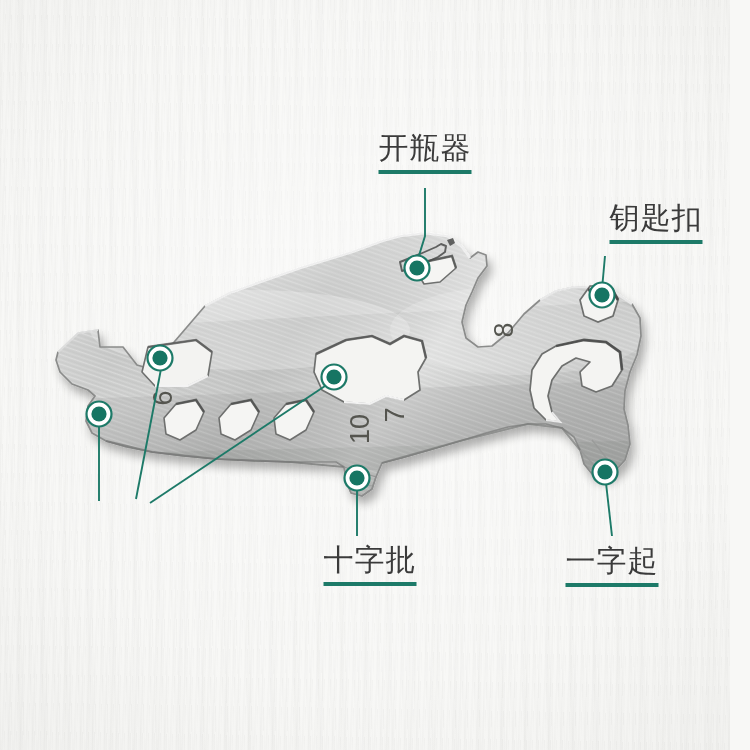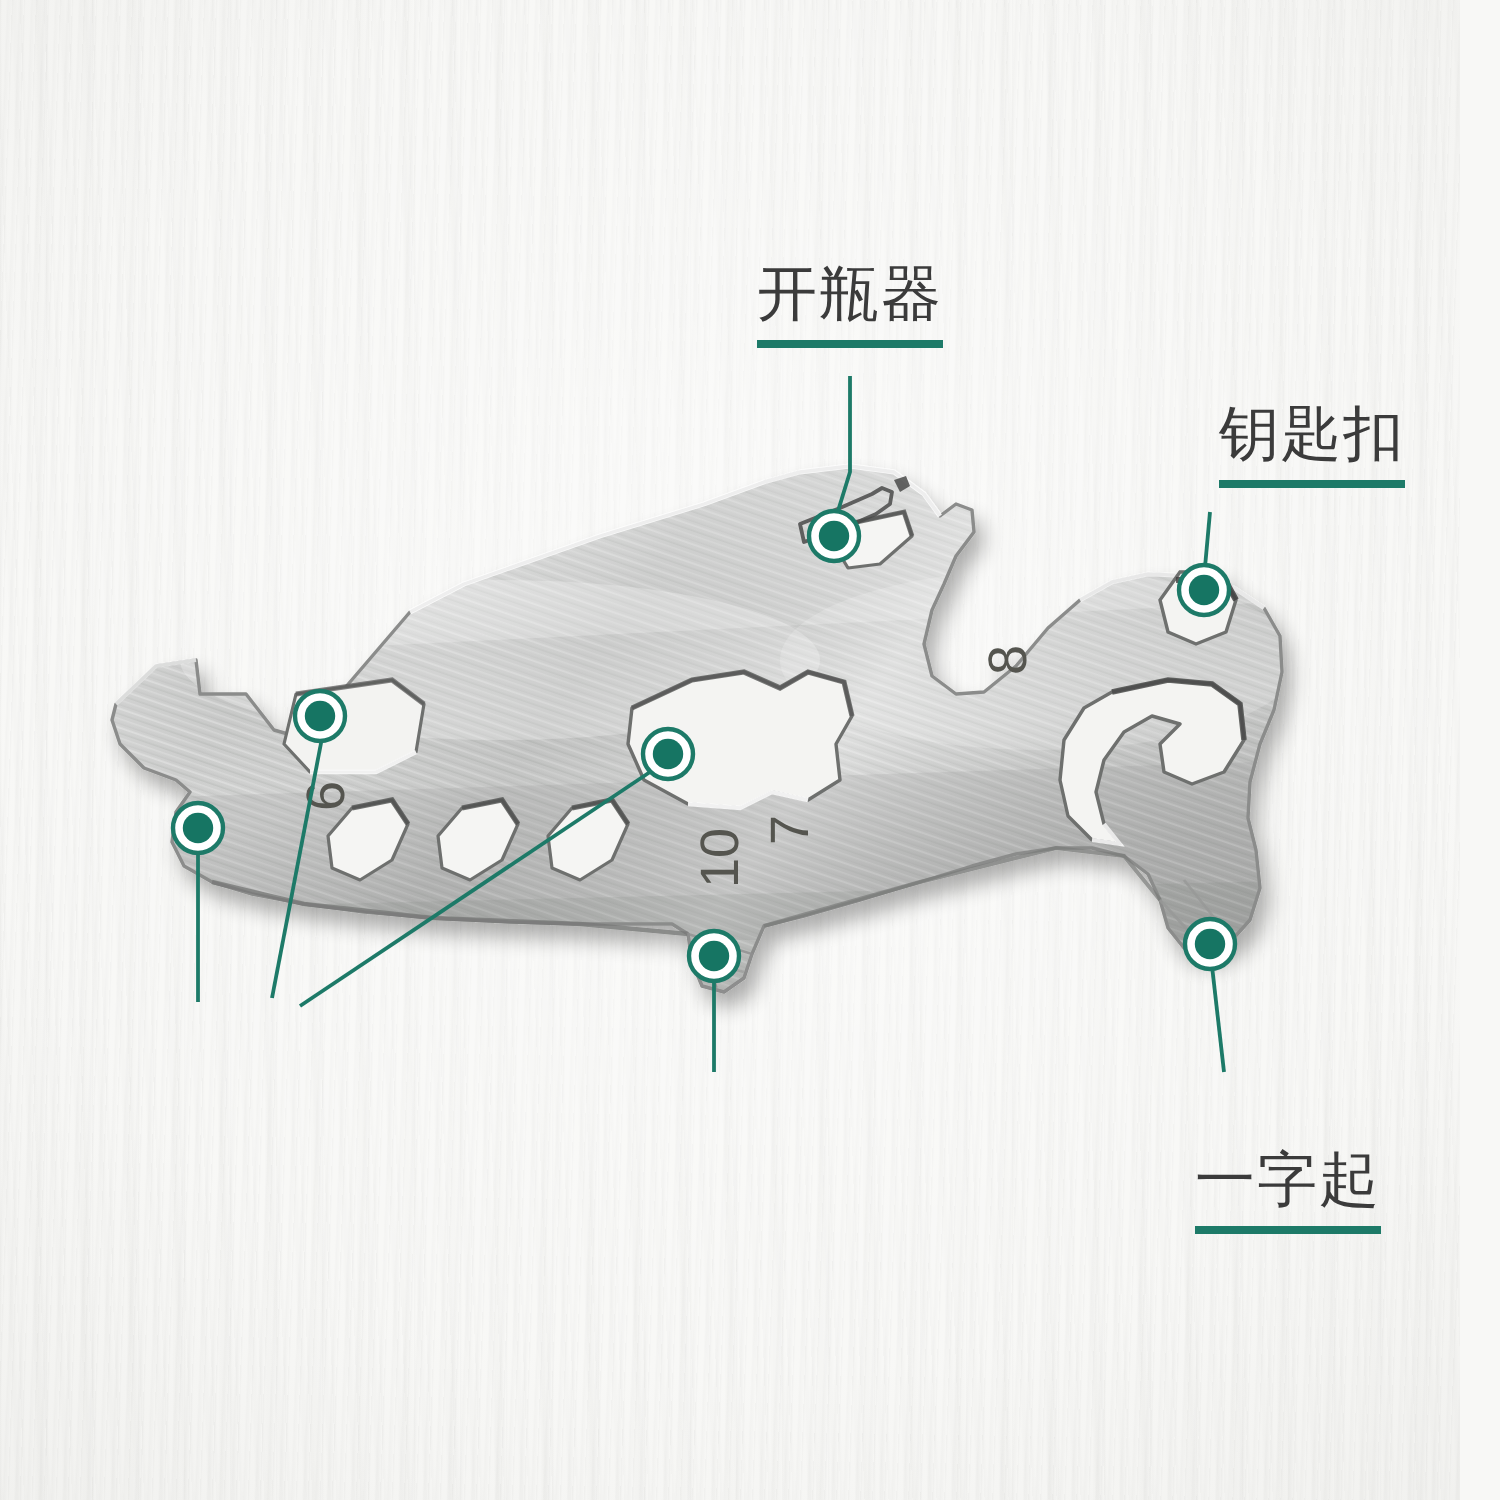--- a/index.html
+++ b/index.html
@@ -289,19 +289,23 @@
     <span class="txt">开瓶器</span>
     <span class="rule" style="width: 93px;"></span>
   </div>
 
   <div class="label center" style="left:608px;top:203px;margin-left:48px;">
     <span class="txt">钥匙扣</span>
     <span class="rule" style="width: 93px;"></span>
   </div>
 
 
-
-  <div class="label center" style="left:612px;top:576px;margin-left:32px;">
+  <div class="label center" style="left:370px;top:545px;">
+    <span class="txt">十字批</span>
+    <span class="rule" style="width: 93px;"></span>
+  </div>
+
+  <div class="label center" style="left:612px;top:546px;">
     <span class="txt">一字起</span>
     <span class="rule" style="width: 93px;"></span>
   </div>
 
 </div>
 
 </body></html>

